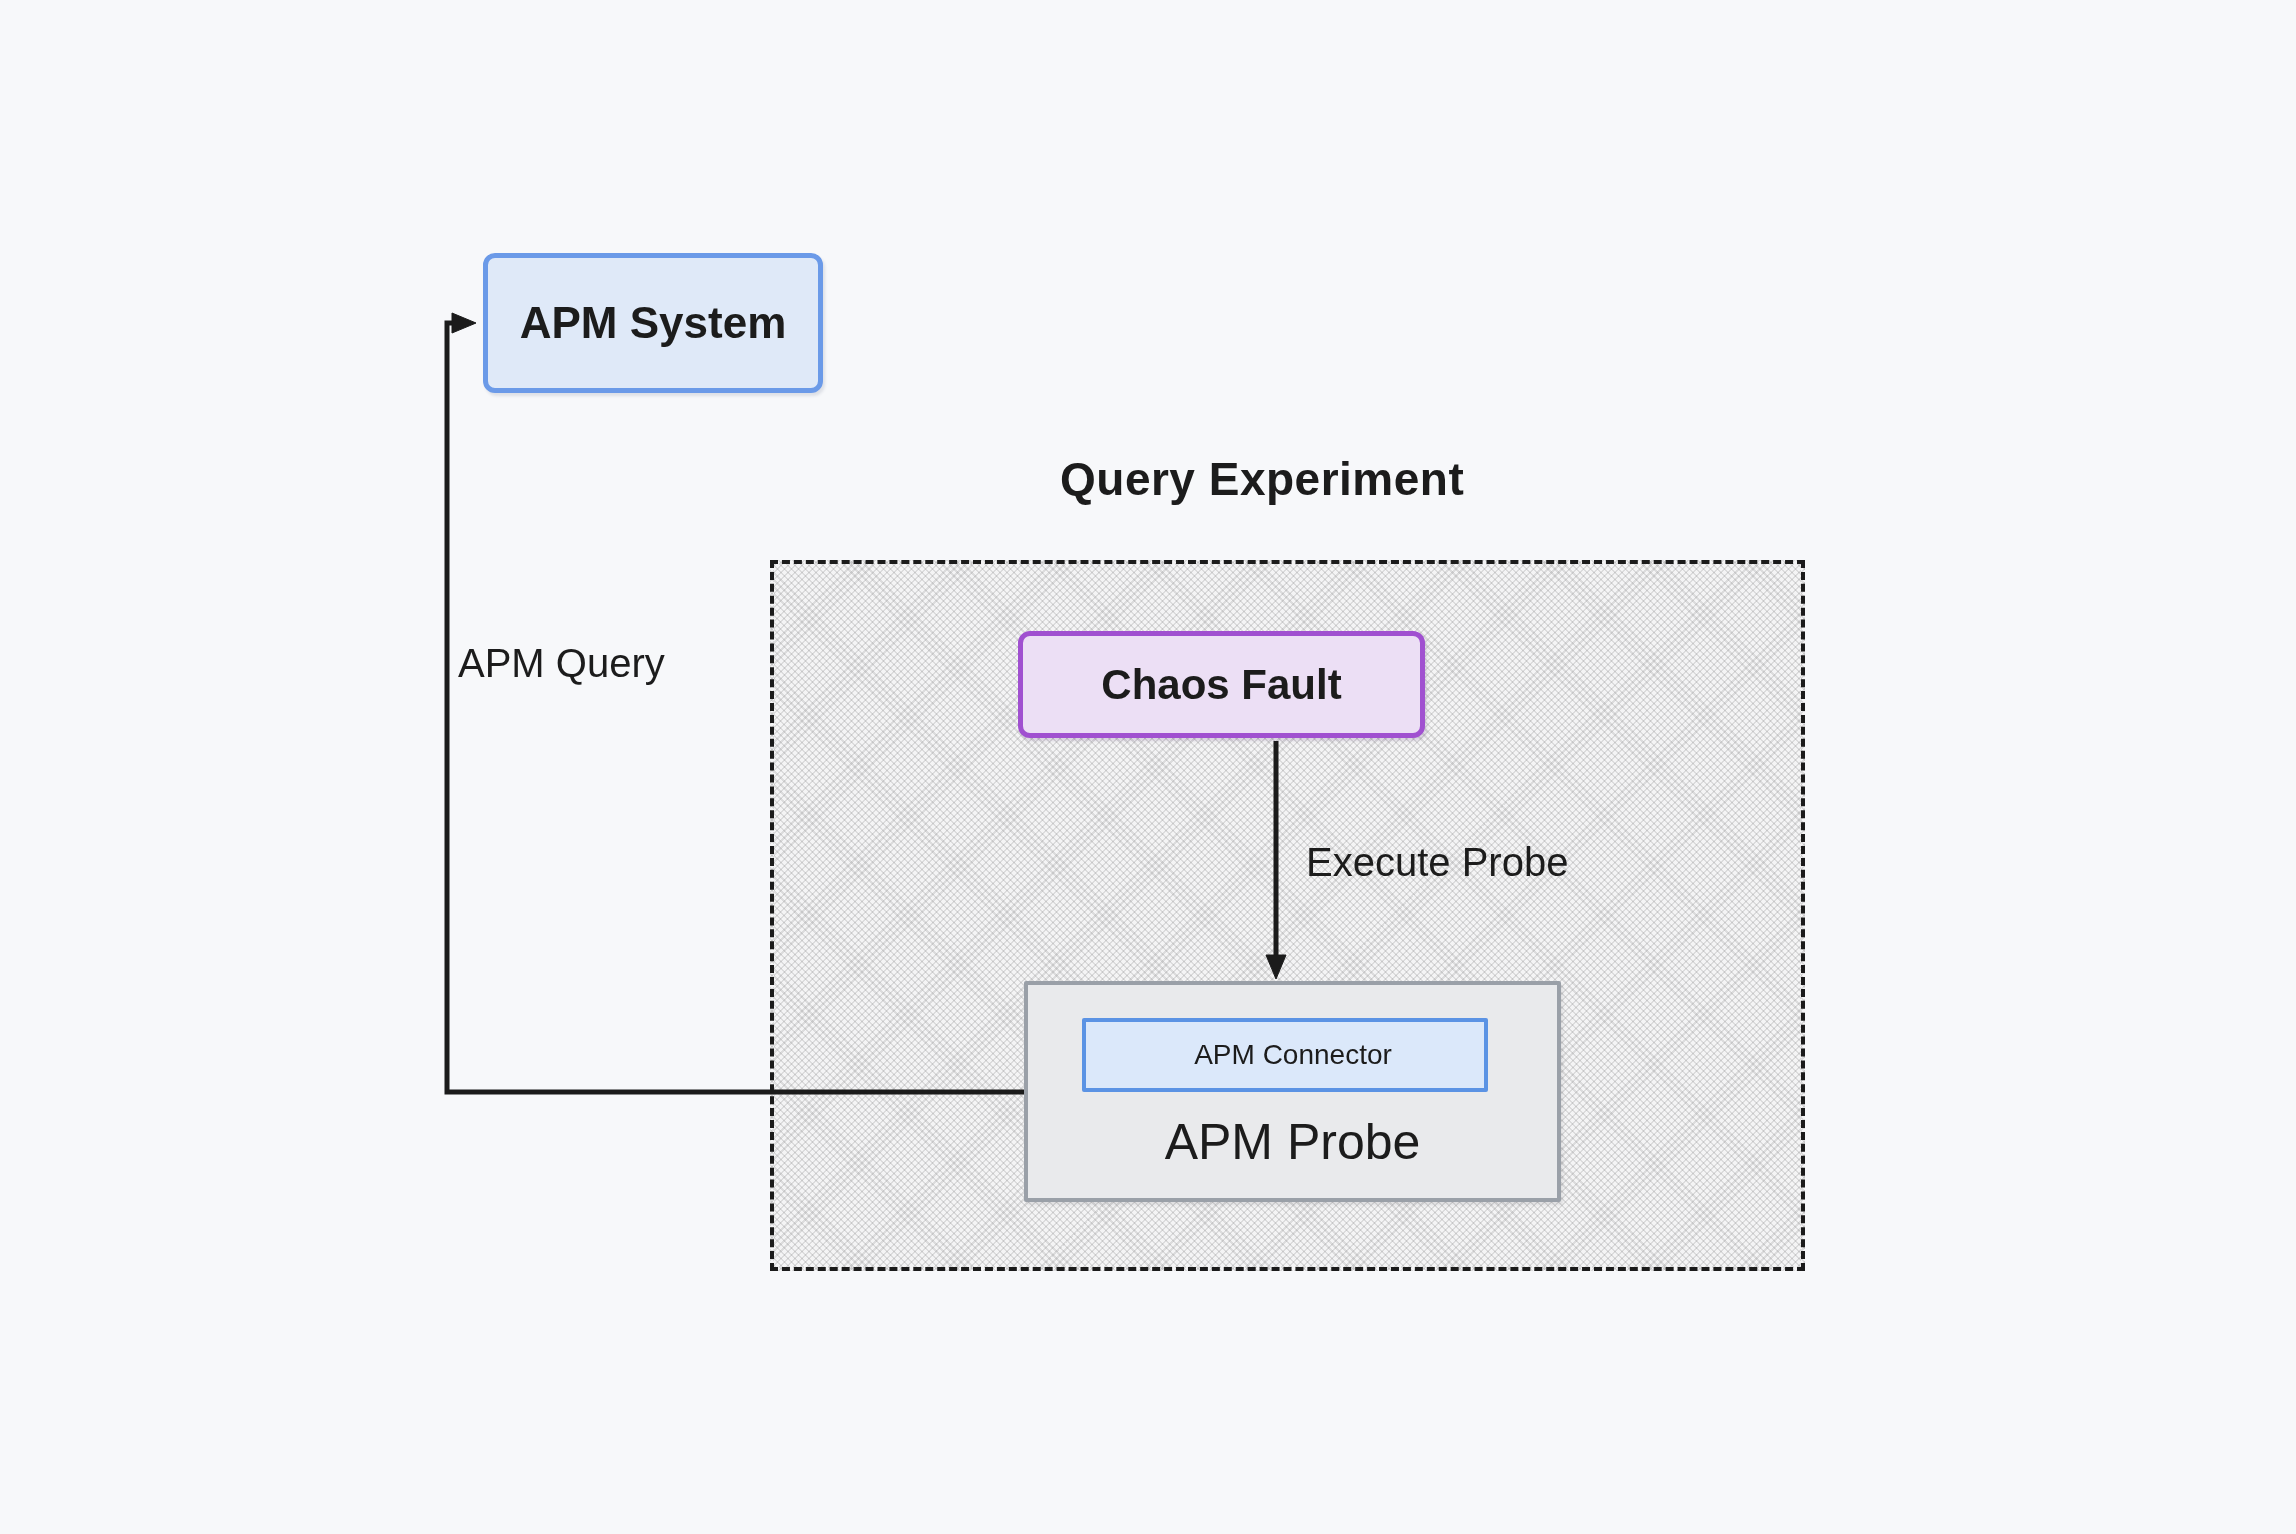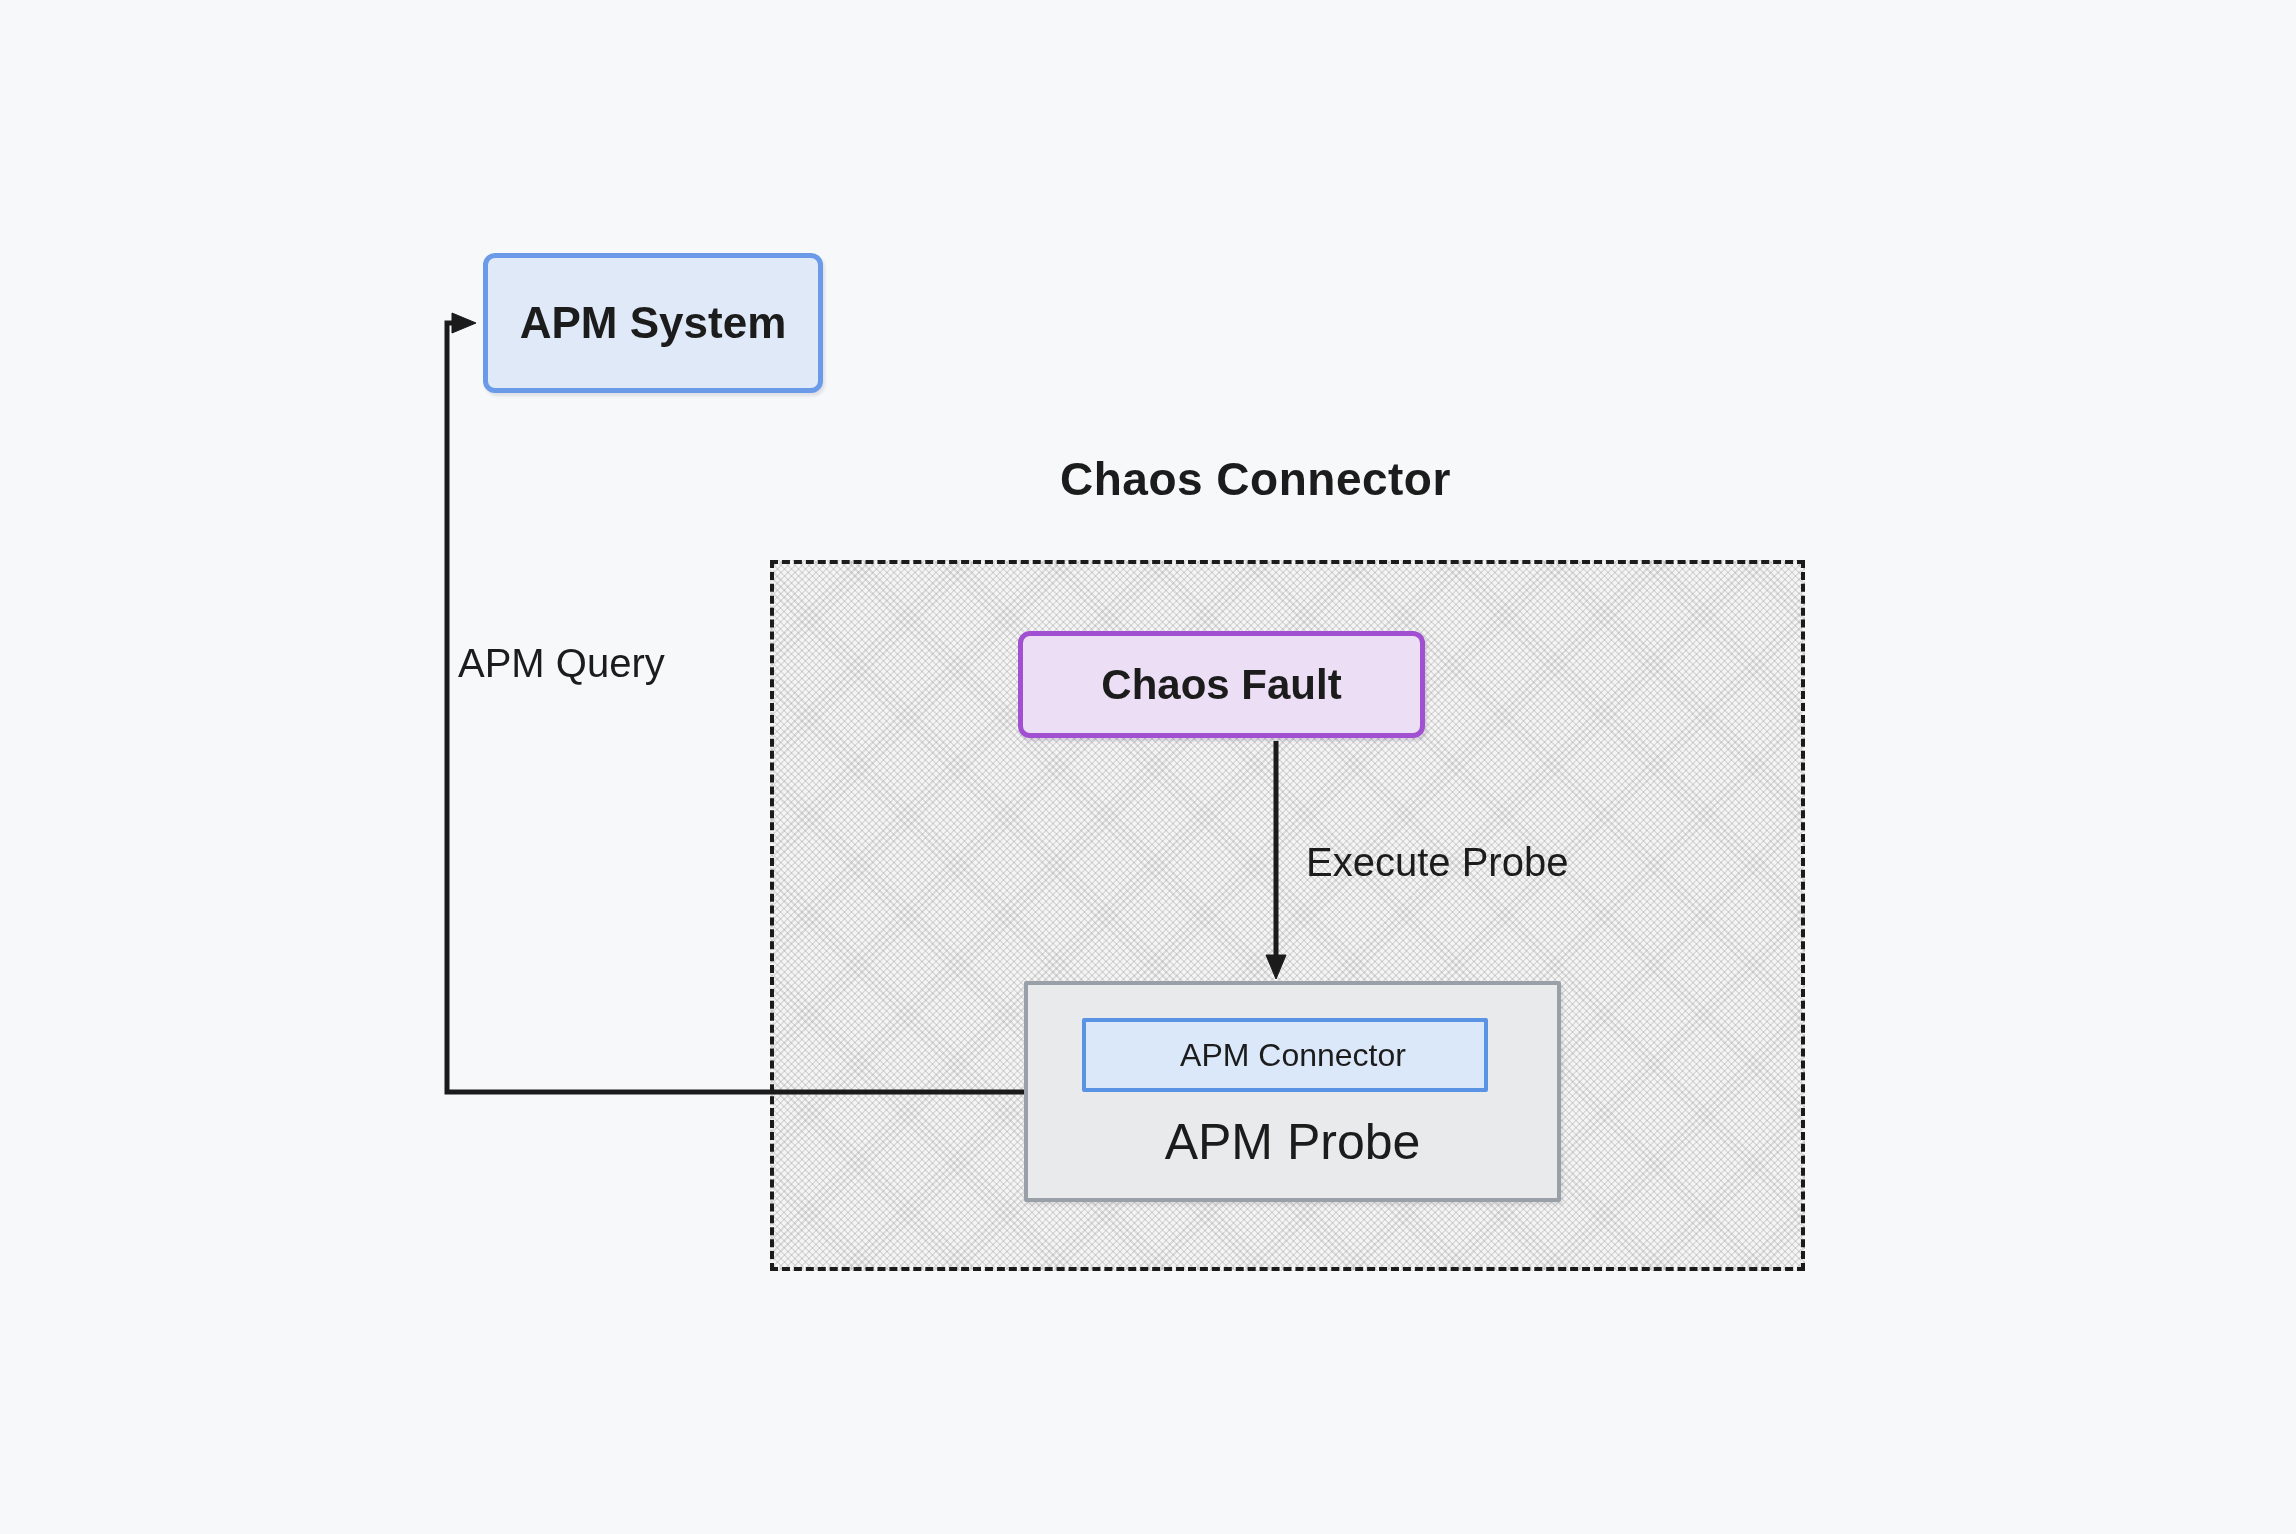--- a/index.html
+++ b/index.html
@@ -91,21 +91,21 @@
     border-radius: 2px;
     display: block;
     box-shadow: 2px 3px 3px rgba(40,40,50,0.10);
   }
   .connector-node {
     left: 54px; top: 33px;
     width: 406px; height: 74px;
     background: var(--connector-fill, #dbe8fa);
     border: 4px solid var(--connector-border, #5b93e4);
     border-radius: 2px;
-    font-size: 32px;
+    font-size: 28px;
     font-weight: 500;
     padding-left: 16px;
   }
   .probe-label {
     position: absolute;
     left: 0; right: 0;
     top: 128px;
     text-align: center;
     font-size: 50px;
     font-weight: 500;
@@ -131,21 +131,21 @@
 
   <div class="dashed-box"></div>
 
   <svg class="edge-layer" width="2296" height="1534" viewBox="0 0 2296 1534" xmlns="http://www.w3.org/2000/svg">
     <path class="edge" d="M1024,1092 L447,1092 L447,323 L453,323"></path>
     <polygon class="head" points="476,323 452,313 452,333"></polygon>
     <path class="edge" d="M1276,741 L1276,956"></path>
     <polygon class="head" points="1276,979 1266,955 1286,955"></polygon>
   </svg>
 
-  <div class="title">Chaos Connector</div>
+  <div class="title">Query Experiment</div>
 
   <div class="node apm-system">
     <span>APM System</span>
   </div>
 
   <div class="node chaos-fault">
     <span>Chaos Fault</span>
   </div>
 
   <div class="node apm-probe">

